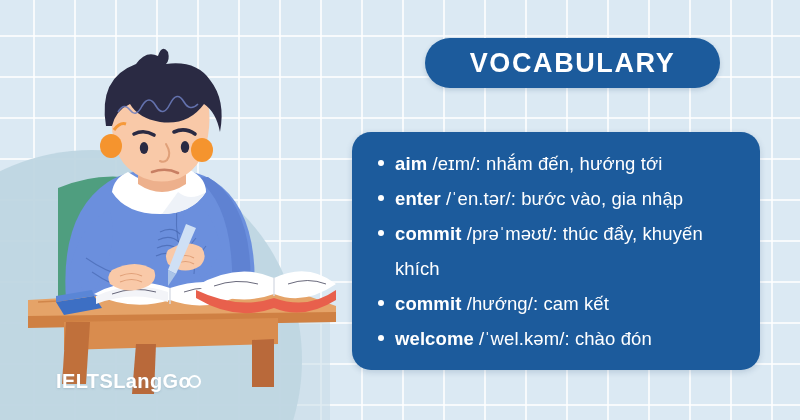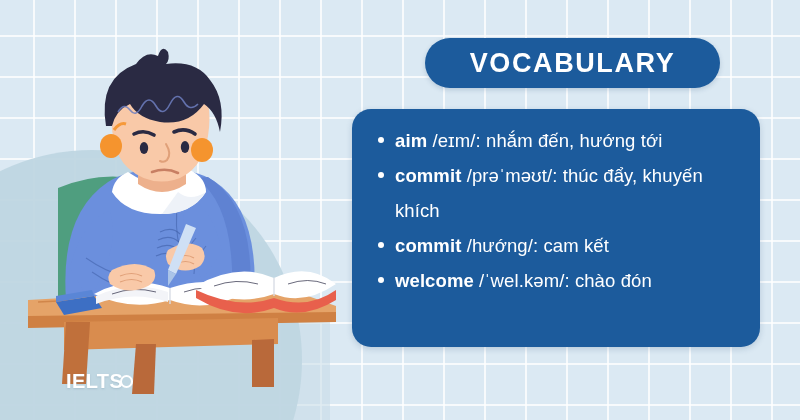--- a/index.html
+++ b/index.html
@@ -83,21 +83,21 @@
     font-size: 27px;
     font-weight: bold;
     letter-spacing: 1.6px;
     font-family: "Liberation Sans", sans-serif;
   }
 
   
   .vocab-panel {
     position: absolute;
     left: 352px;
-    top: 109px;
+    top: 132px;
     width: 408px;
     height: 238px;
     border-radius: 19px;
     background: #1c5b9c;
     box-shadow: 0 2px 6px rgba(20,60,105,0.18);
     box-sizing: border-box;
     padding: 14px 16px 14px 14px;
   }
   .vocab-list {
     list-style: none;
@@ -122,21 +122,21 @@
     border-radius: 50%;
     background: #ffffff;
   }
   .vocab-item .word {
     font-weight: bold;
   }
 
   
   .logo {
     position: absolute;
-    left: 66px;
+    left: 56px;
     top: 370px;
     display: flex;
     align-items: baseline;
     color: #ffffff;
     font-size: 20px;
     font-weight: bold;
     letter-spacing: 0.4px;
     text-shadow: 0 1px 2px rgba(120,150,170,0.35);
   }
   .logo .logo-mark {
@@ -260,34 +260,40 @@
 
   <div class="vocab-panel">
     <ul class="vocab-list">
       <li class="vocab-item">
         <span class="bullet"></span>
         <span class="word">aim</span>
         <span>/eɪm/</span><span>: nhắm đến, hướng tới</span>
       </li>
       <li class="vocab-item">
         <span class="bullet"></span>
+        <span class="word">enter</span>
+        <span>/ˈen.tər/</span><span>: bước vào, gia nhập</span>
+      </li>
+      <li class="vocab-item">
+        <span class="bullet"></span>
         <span class="word">commit</span>
         <span>/prəˈməʊt/</span><span>: thúc đẩy, khuyến khích</span>
       </li>
       <li class="vocab-item">
         <span class="bullet"></span>
         <span class="word">commit</span>
         <span>/hướng/</span><span>: cam kết</span>
       </li>
       <li class="vocab-item">
         <span class="bullet"></span>
         <span class="word">welcome</span>
         <span>/ˈwel.kəm/</span><span>: chào đón</span>
       </li>
     </ul>
   </div>
 
   <div class="logo">
     <span>IELTS</span>
+    <span>LangGo</span>
     <span class="logo-mark"></span>
   </div>
 
 </div>
 
 </body></html>

